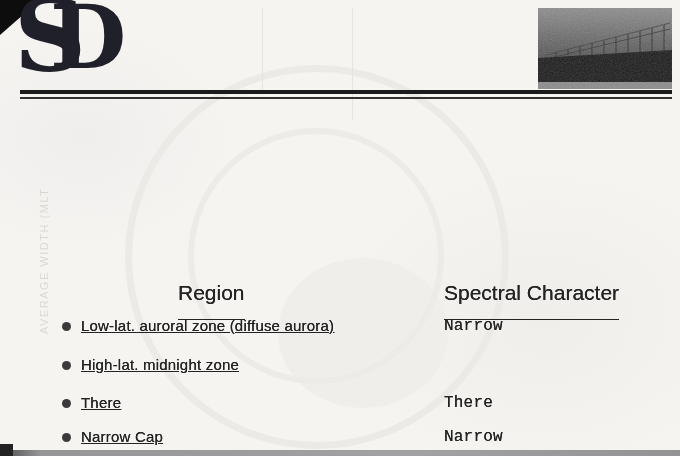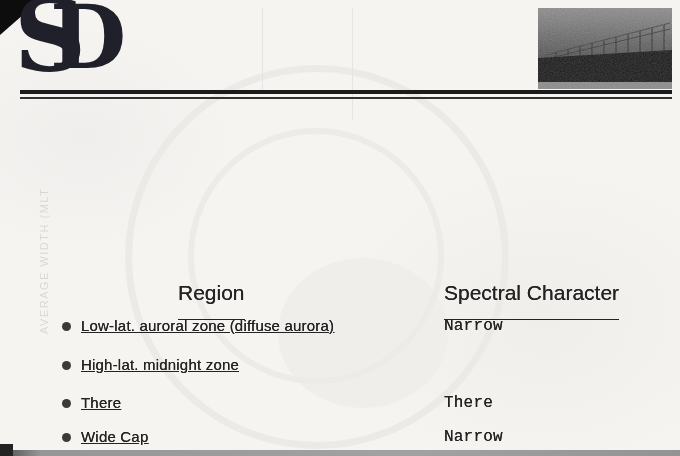--- a/index.html
+++ b/index.html
@@ -146,20 +146,20 @@
   </div>
 
   <div class="trow-label r3">
     <span class="dot"></span>
     <span>There</span>
   </div>
   <div class="trow-value r3">There</div>
 
   <div class="trow-label r4">
     <span class="dot"></span>
-    <span>Wide Cap</span>
+    <span>Narrow Cap</span>
   </div>
   <div class="trow-value r4">Narrow</div>
 
   <div class="scan-strip"></div>
   <div class="scan-corner"></div>
 
 </div>
 
 </body></html>

